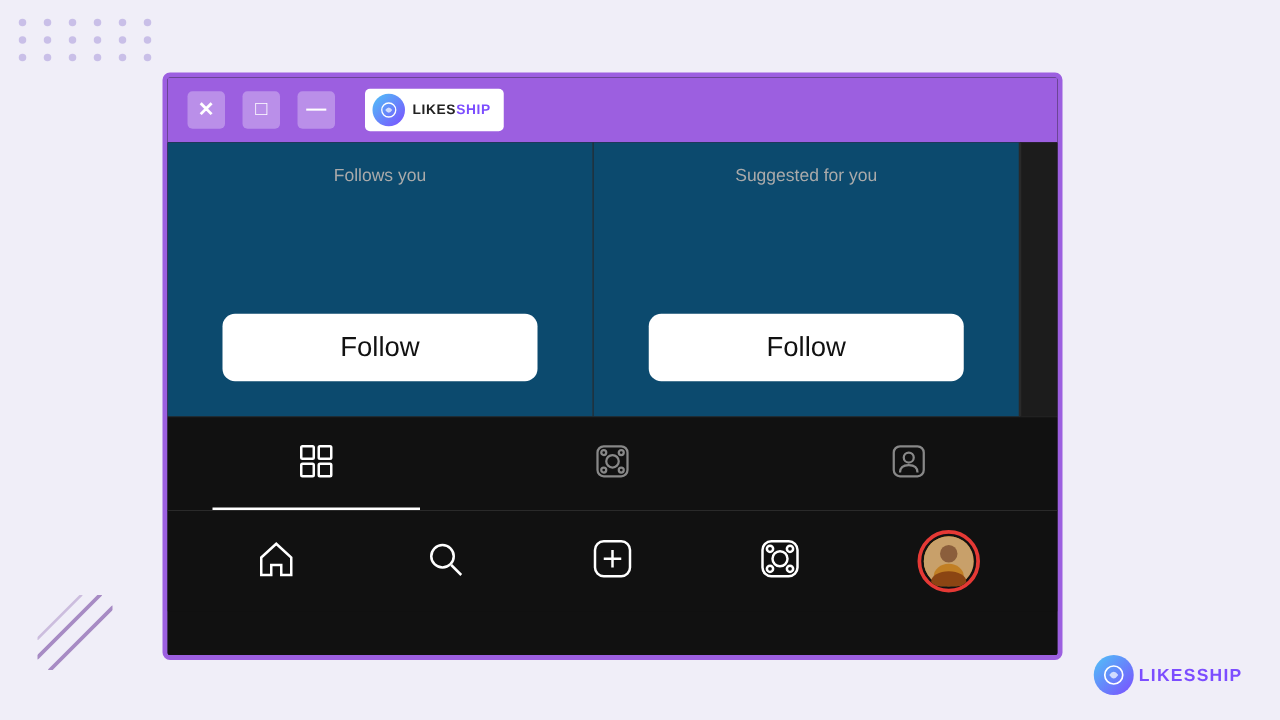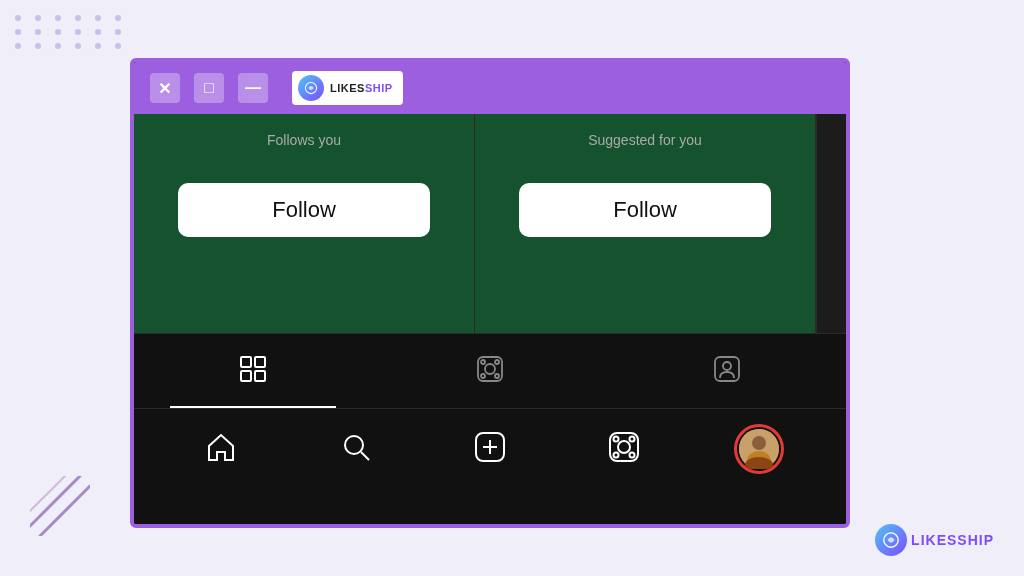--- a/index.html
+++ b/index.html
@@ -148,26 +148,26 @@
 
     
     .suggestions-row {
       display: flex;
       height: 220px;
       border-bottom: 1px solid #2a2a2a;
     }
 
     .suggestion-card {
       flex: 1;
-      background: #14532d;
+      background: #0c4a6e;
       border-right: 1px solid #2a2a2a;
       display: flex;
       flex-direction: column;
       align-items: center;
-      justify-content: center;
+      justify-content: flex-end;
       padding-bottom: 28px;
       position: relative;
     }
     .suggestion-card:last-child {
       border-right: none;
     }
 
     .suggestion-label {
       position: absolute;
       top: 18px;

